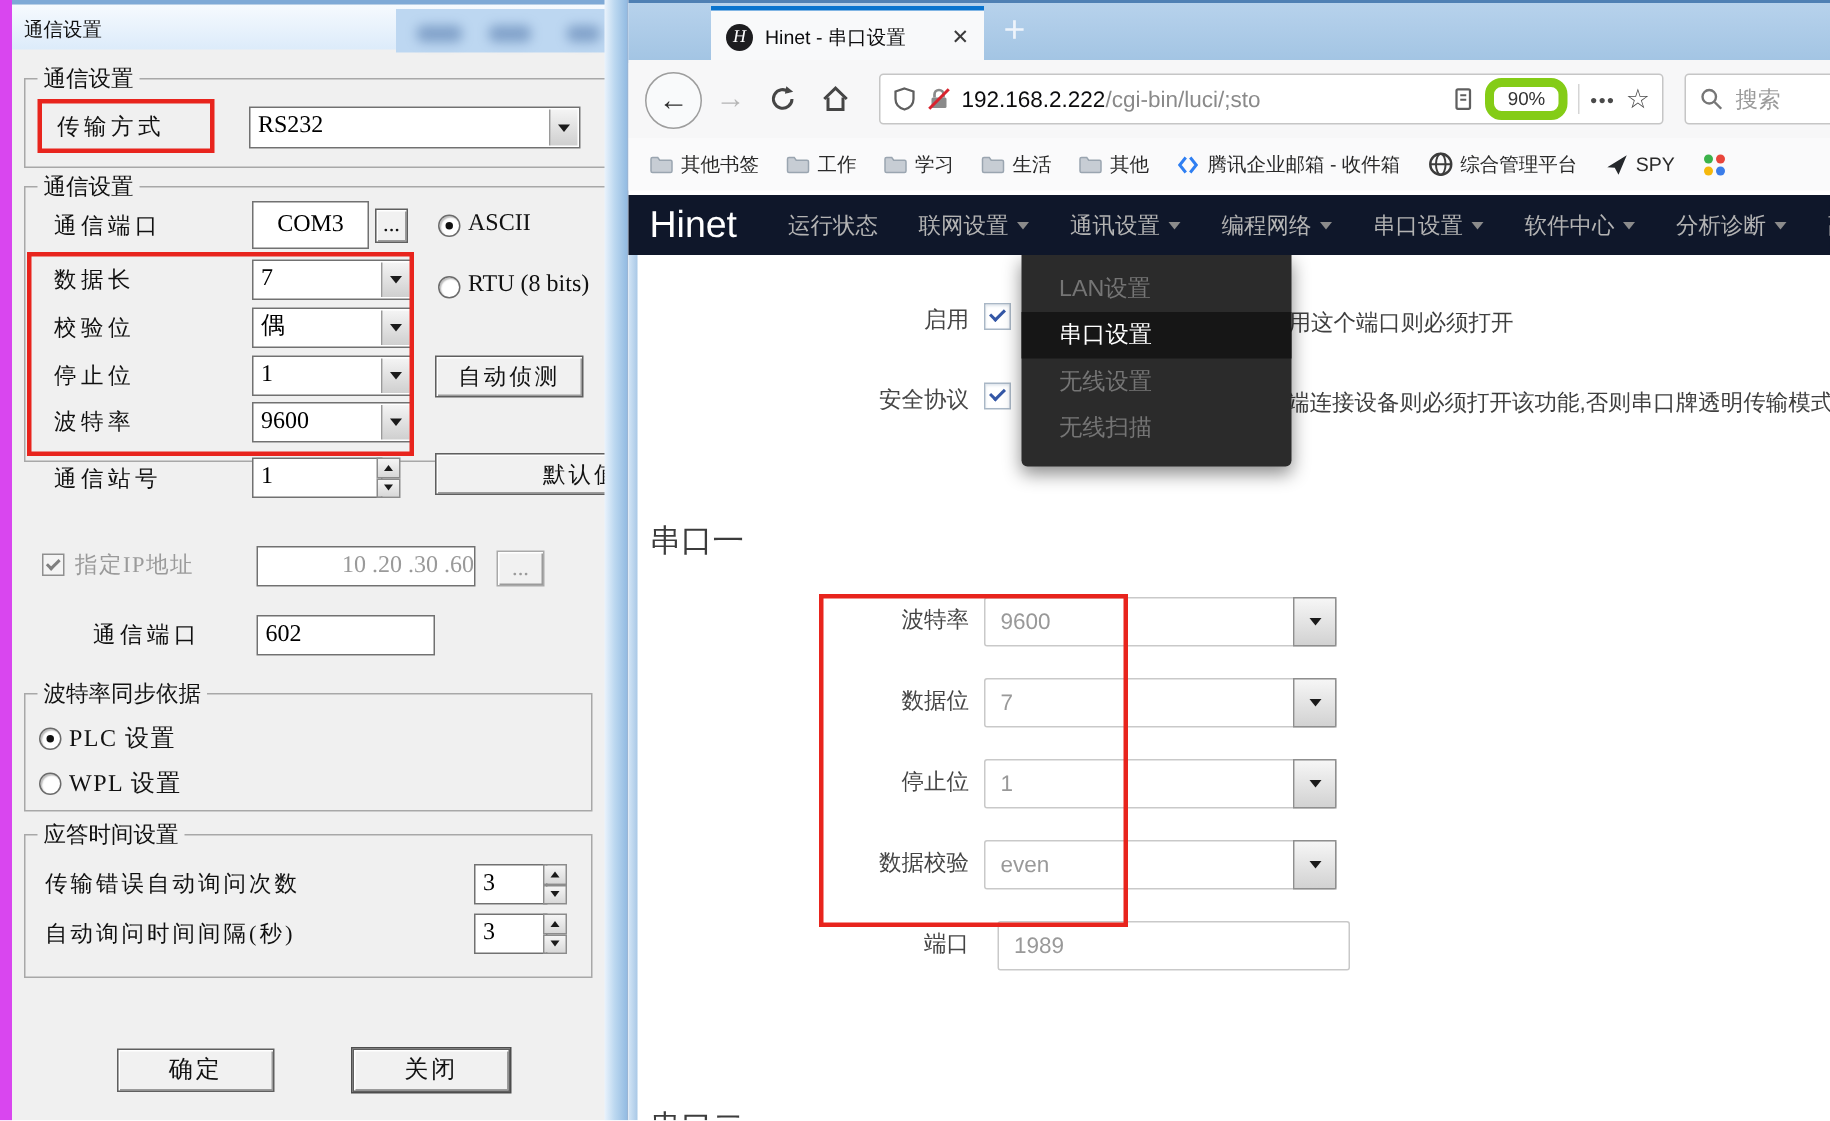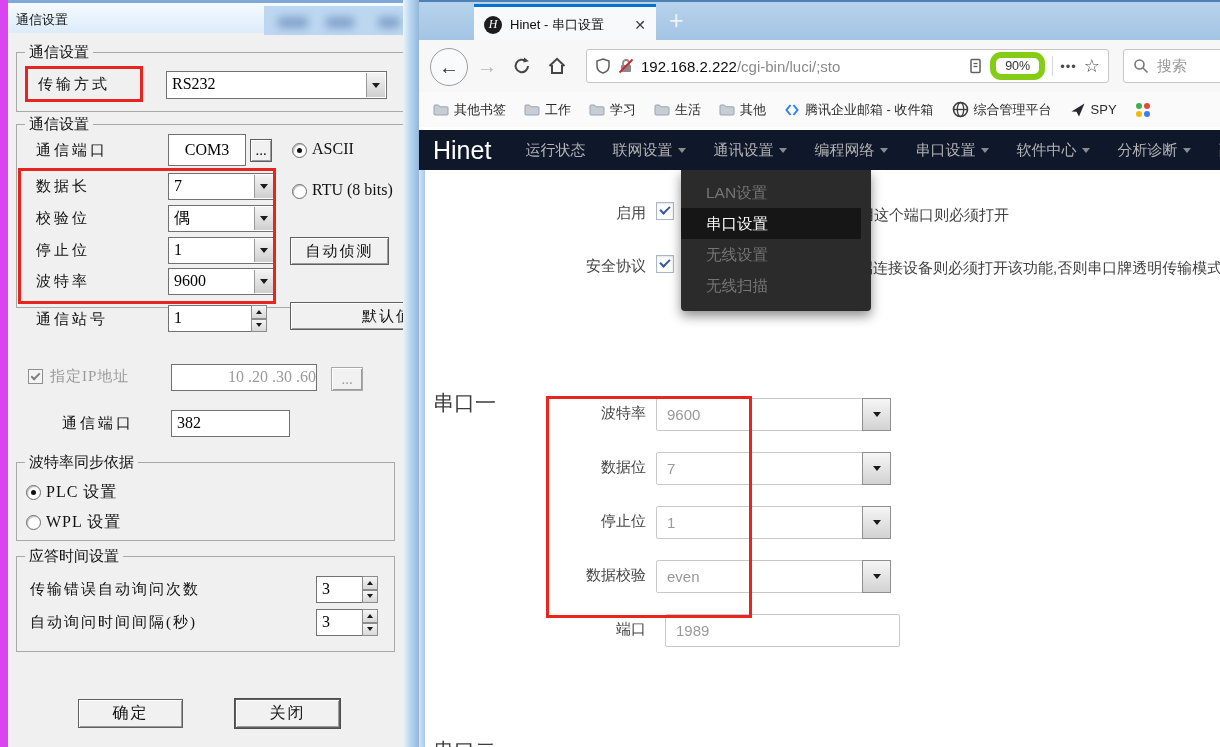--- a/index.html
+++ b/index.html
@@ -96,21 +96,21 @@
   .wchk{position:absolute;width:16px;height:16px;background:#fff;border:1px solid #a9b7c6;box-shadow:inset 0 1px 2px #dde4ec;}
   .wchk::after{content:'';position:absolute;left:3px;top:3px;width:8px;height:4px;
                border-left:2px solid #3457a6;border-bottom:2px solid #3457a6;transform:rotate(-45deg);}
   .sectitle{position:absolute;font-size:21px;color:#3c3c3c;}
   .wsel{position:absolute;width:235px;height:33px;background:#fff;border:1px solid #c9c9c9;border-radius:2px;box-sizing:border-box;}
   .wsel .val{position:absolute;left:10px;top:0;line-height:31px;font-size:15px;color:#999;}
   .wsel .btn{position:absolute;right:-1px;top:-1px;bottom:-1px;width:27px;
              background:linear-gradient(180deg,#f6f6f6,#d2d2d2);border:1px solid #8f8f8f;
              display:flex;align-items:center;justify-content:center;}
   .dropdown{position:absolute;left:262px;top:0;width:180px;background:#2b2b2b;z-index:20;
-            border-radius:0 0 4px 4px;box-shadow:0 5px 12px rgba(0,0,0,.45);padding:7px 10px 10px 0;}
+            border-radius:0 0 4px 4px;box-shadow:0 5px 12px rgba(0,0,0,.45);padding:7px 0 10px 0;}
   .mitem{height:31px;line-height:31px;padding-left:25px;font-size:15.5px;color:#757575;}
   .mitem.active{background:#161616;color:#fff;}
 </style>
 </head>
 <body>
 
 <div class="root">
 
   <div class="dialog">
     <div class="titlebar">
@@ -189,21 +189,21 @@
           <span class="trid"></span>
         </div>
     </div>
     <div class="dbtn" style="left:282px;top:302px;width:97px;height:26px;padding-left:48px;">默认值</div>
 
     <span class="chk" style="left:20px;top:369px;"></span>
     <span class="dlabel graytext" style="left:42px;top:367px;letter-spacing:1px;">指定IP地址</span>
     <div class="dbox graytext" style="left:163px;top:364px;width:139px;height:25px;color:#9a9a9a;">10 .20 .30 .60</div>
     <div class="dbtn disabled" style="left:323px;top:367px;width:30px;height:22px;letter-spacing:0;">...</div>
     <span class="dlabel" style="left:54px;top:414px;">通信端口</span>
-    <div class="dbox" style="left:163px;top:410px;width:112px;height:25px;">382</div>
+    <div class="dbox" style="left:163px;top:410px;width:112px;height:25px;">602</div>
 
     <div class="grp" style="left:8px;top:462px;width:377px;height:77px;">
       <span class="lg">波特率同步依据</span>
     </div>
     <span class="radio sel" style="left:18px;top:485px;"></span>
     <span class="dlabel" style="left:38px;top:482px;letter-spacing:1px;font-size:16px;">PLC 设置</span>
     <span class="radio" style="left:18px;top:515px;"></span>
     <span class="dlabel" style="left:38px;top:512px;letter-spacing:1px;font-size:16px;">WPL 设置</span>
 
     <div class="grp" style="left:8px;top:556px;width:377px;height:94px;">
@@ -397,21 +397,21 @@
       <div class="flabel" style="left:87px;top:87px;">安全协议</div>
       <span class="wchk" style="left:237px;top:85px;"></span>
 
       <div class="dropdown">
         <div class="mitem">LAN设置</div>
         <div class="mitem active">串口设置</div>
         <div class="mitem">无线设置</div>
         <div class="mitem">无线扫描</div>
       </div>
 
-      <div class="sectitle" style="left:14px;top:176px;margin-top:43px;">串口一</div>
+      <div class="sectitle" style="left:14px;top:176px;">串口一</div>
 
       <div class="flabel" style="left:87px;top:234px;">波特率</div>
       <div class="wsel" style="left:237px;top:228px;">
         <span class="val">9600</span>
         <span class="btn">
             <span class="tri"></span>
           </span>
       </div>
 
       <div class="flabel" style="left:87px;top:288px;">数据位</div>

